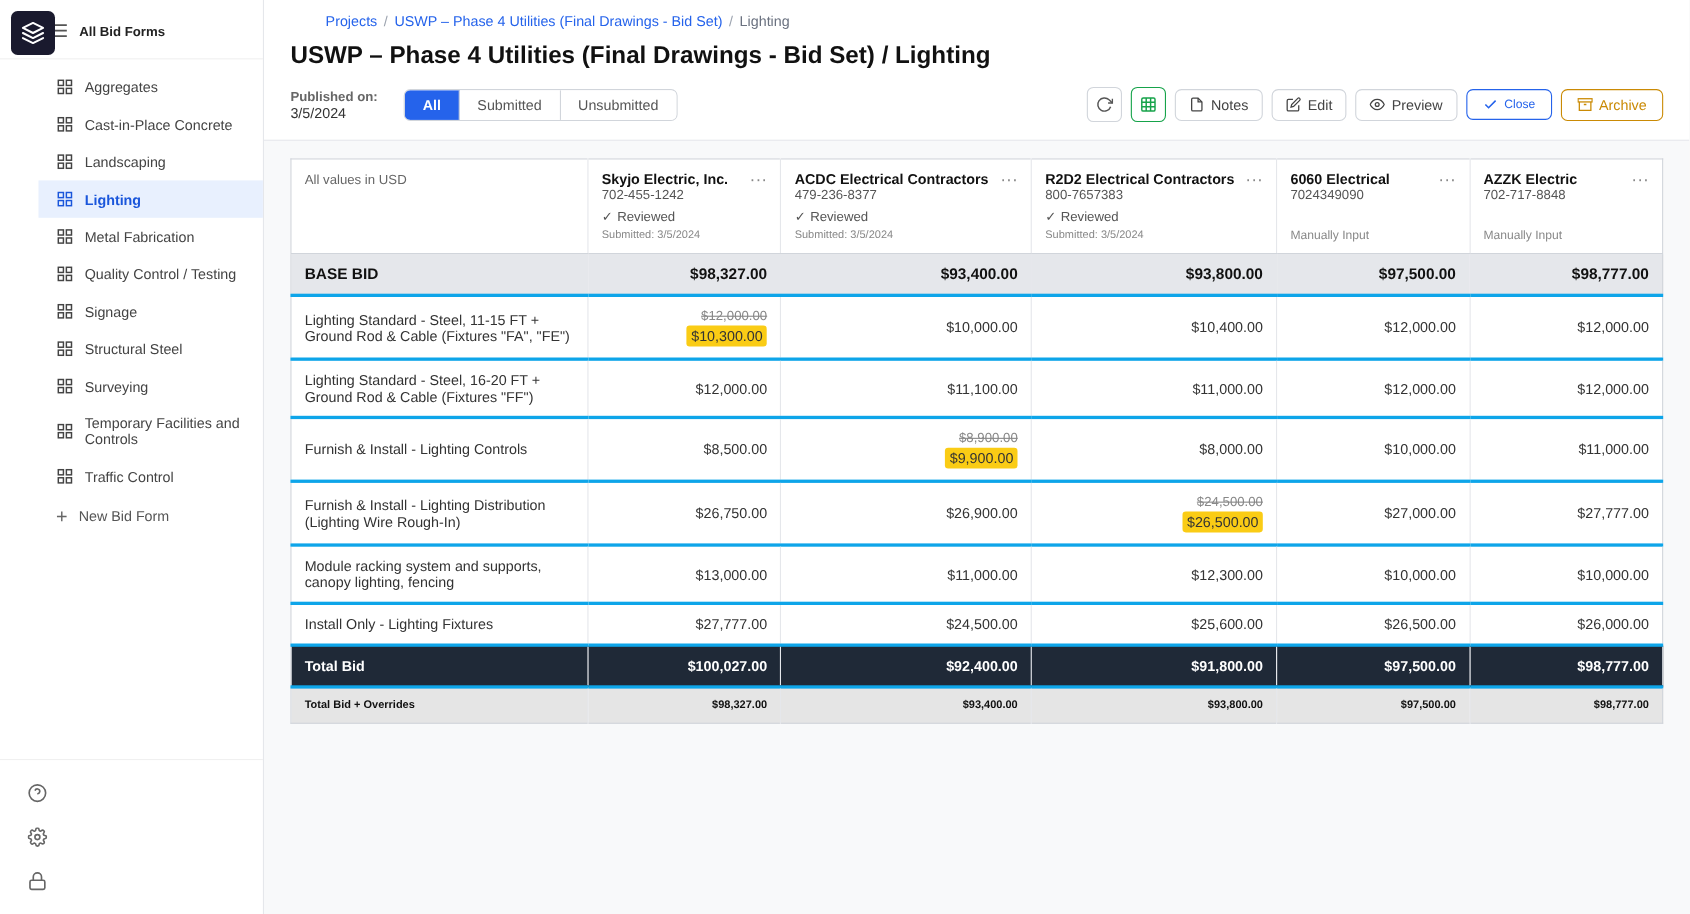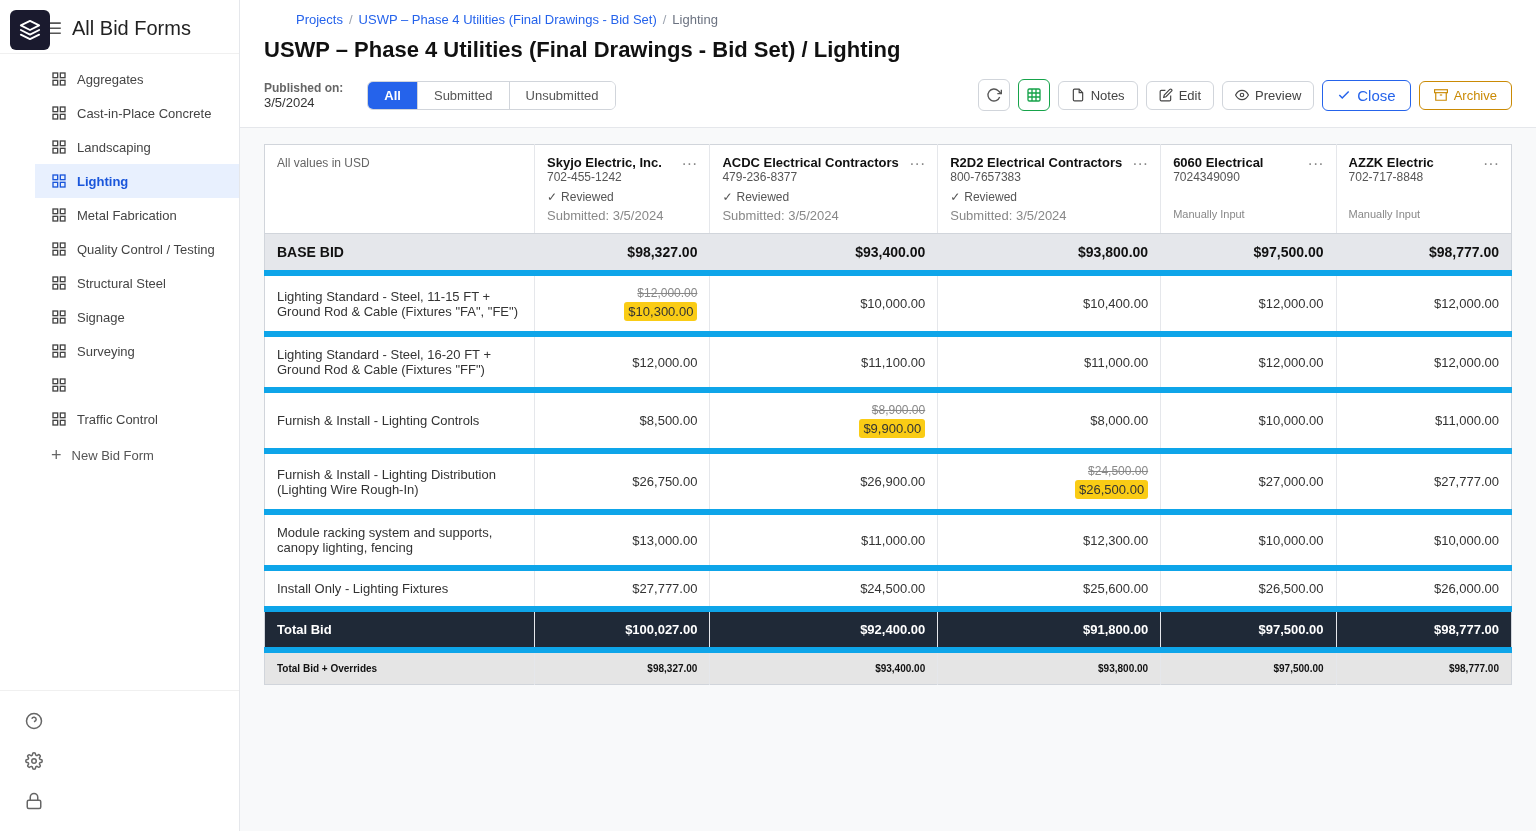--- a/index.html
+++ b/index.html
@@ -28,21 +28,21 @@
 
     .sidebar-top {
       padding: 12px 16px 8px 16px;
       display: flex;
       align-items: center;
       gap: 10px;
       border-bottom: 1px solid #f0f0f0;
       height: 54px;
     }
     .hamburger-icon { color: #555; font-size: 16px; cursor: pointer; }
-    .all-bid-forms-label { font-size: 20px; font-weight: 400; color: #222; }
+    .all-bid-forms-label { font-size: 12px; font-weight: 700; color: #222; }
 
     .sidebar-nav { flex: 1; padding: 8px 0; margin-left: 35px; }
     .nav-item {
       display: flex; align-items: center; gap: 10px;
       padding: 9px 16px;
       cursor: pointer;
       color: #444;
       font-size: 13px;
       border-radius: 0;
       transition: background 0.15s;
@@ -119,21 +119,21 @@
     }
     .icon-btn.green { border-color: #16a34a; color: #16a34a; }
     .text-btn {
       display: flex; align-items: center; gap: 6px;
       padding: 6px 12px; border-radius: 6px; border: 1px solid #d1d5db;
       background: #fff; cursor: pointer; color: #444; font-size: 13px;
     }
     .close-btn {
       display: flex; align-items: center; gap: 6px;
       padding: 6px 14px; border-radius: 6px; border: 1.5px solid #2563eb;
-      background: #fff; cursor: pointer; color: #2563eb; font-size: 15px; font-weight: 500;
+      background: #fff; cursor: pointer; color: #2563eb; font-size: 11px; font-weight: 500;
     }
     .archive-btn {
       display: flex; align-items: center; gap: 6px;
       padding: 6px 14px; border-radius: 6px; border: 1.5px solid #ca8a04;
       background: #fff; cursor: pointer; color: #ca8a04; font-size: 13px; font-weight: 500;
     }
 
     
     .table-container {
       flex: 1; overflow: auto; padding: 16px 24px;
@@ -159,28 +159,28 @@
       border-right: 1px solid #e5e7eb;
       vertical-align: top;
       font-weight: normal;
     }
     thead tr th:last-child { border-right: none; }
 
     .vendor-name { font-weight: 700; color: #111; font-size: 13px; }
     .vendor-phone { color: #555; font-size: 12px; }
     .vendor-reviewed { color: #555; font-size: 12px; display: flex; align-items: center; gap: 4px; margin-top: 6px; }
     .vendor-reviewed .check { color: #555; }
-    .vendor-submitted { color: #888; font-size: 13px; margin-top: 4px; }
+    .vendor-submitted { color: #888; font-size: 10px; margin-top: 4px; }
     .vendor-manual { color: #888; font-size: 11px; margin-top: 24px; }
     .more-btn { float: right; cursor: pointer; color: #888; font-size: 16px; }
 
     
     tbody tr td {
       padding: 10px 12px;
-      border-bottom: 6px solid #0ea5e9;
+      border-bottom: 3px solid #0ea5e9;
       border-right: 1px solid #e5e7eb;
       vertical-align: middle;
       color: #333;
     }
     tbody tr td:last-child { border-right: none; }
     tbody tr:last-child td { border-bottom: none; }
 
     .row-label { color: #333; font-size: 13px; }
     .amount { text-align: right; font-size: 13px; color: #333; }
     .amount-strikethrough { text-decoration: line-through; color: #888; font-size: 12px; text-align: right; display: block; }
@@ -300,53 +300,54 @@
   </div>
       <div class="nav-item">
     <span class="nav-icon">
       <svg viewBox="0 0 24 24" fill="none" stroke="currentColor" stroke-width="2">
         <rect x="3" y="3" width="7" height="7"></rect>
             <rect x="14" y="3" width="7" height="7"></rect>
         <rect x="3" y="14" width="7" height="7"></rect>
             <rect x="14" y="14" width="7" height="7"></rect>
       </svg>
     </span>
+    <span>Signage</span>
+  </div>
+      <div class="nav-item">
+    <span class="nav-icon">
+      <svg viewBox="0 0 24 24" fill="none" stroke="currentColor" stroke-width="2">
+        <rect x="3" y="3" width="7" height="7"></rect>
+            <rect x="14" y="3" width="7" height="7"></rect>
+        <rect x="3" y="14" width="7" height="7"></rect>
+            <rect x="14" y="14" width="7" height="7"></rect>
+      </svg>
+    </span>
     <span>Structural Steel</span>
   </div>
       <div class="nav-item">
     <span class="nav-icon">
       <svg viewBox="0 0 24 24" fill="none" stroke="currentColor" stroke-width="2">
         <rect x="3" y="3" width="7" height="7"></rect>
             <rect x="14" y="3" width="7" height="7"></rect>
         <rect x="3" y="14" width="7" height="7"></rect>
             <rect x="14" y="14" width="7" height="7"></rect>
       </svg>
     </span>
-    <span>Signage</span>
-  </div>
-      <div class="nav-item">
-    <span class="nav-icon">
-      <svg viewBox="0 0 24 24" fill="none" stroke="currentColor" stroke-width="2">
-        <rect x="3" y="3" width="7" height="7"></rect>
-            <rect x="14" y="3" width="7" height="7"></rect>
-        <rect x="3" y="14" width="7" height="7"></rect>
-            <rect x="14" y="14" width="7" height="7"></rect>
-      </svg>
-    </span>
     <span>Surveying</span>
   </div>
       <div class="nav-item">
     <span class="nav-icon">
       <svg viewBox="0 0 24 24" fill="none" stroke="currentColor" stroke-width="2">
         <rect x="3" y="3" width="7" height="7"></rect>
             <rect x="14" y="3" width="7" height="7"></rect>
         <rect x="3" y="14" width="7" height="7"></rect>
             <rect x="14" y="14" width="7" height="7"></rect>
       </svg>
     </span>
+    <span>Temporary Facilities and Controls</span>
   </div>
       <div class="nav-item">
     <span class="nav-icon">
       <svg viewBox="0 0 24 24" fill="none" stroke="currentColor" stroke-width="2">
         <rect x="3" y="3" width="7" height="7"></rect>
             <rect x="14" y="3" width="7" height="7"></rect>
         <rect x="3" y="14" width="7" height="7"></rect>
             <rect x="14" y="14" width="7" height="7"></rect>
       </svg>
     </span>

